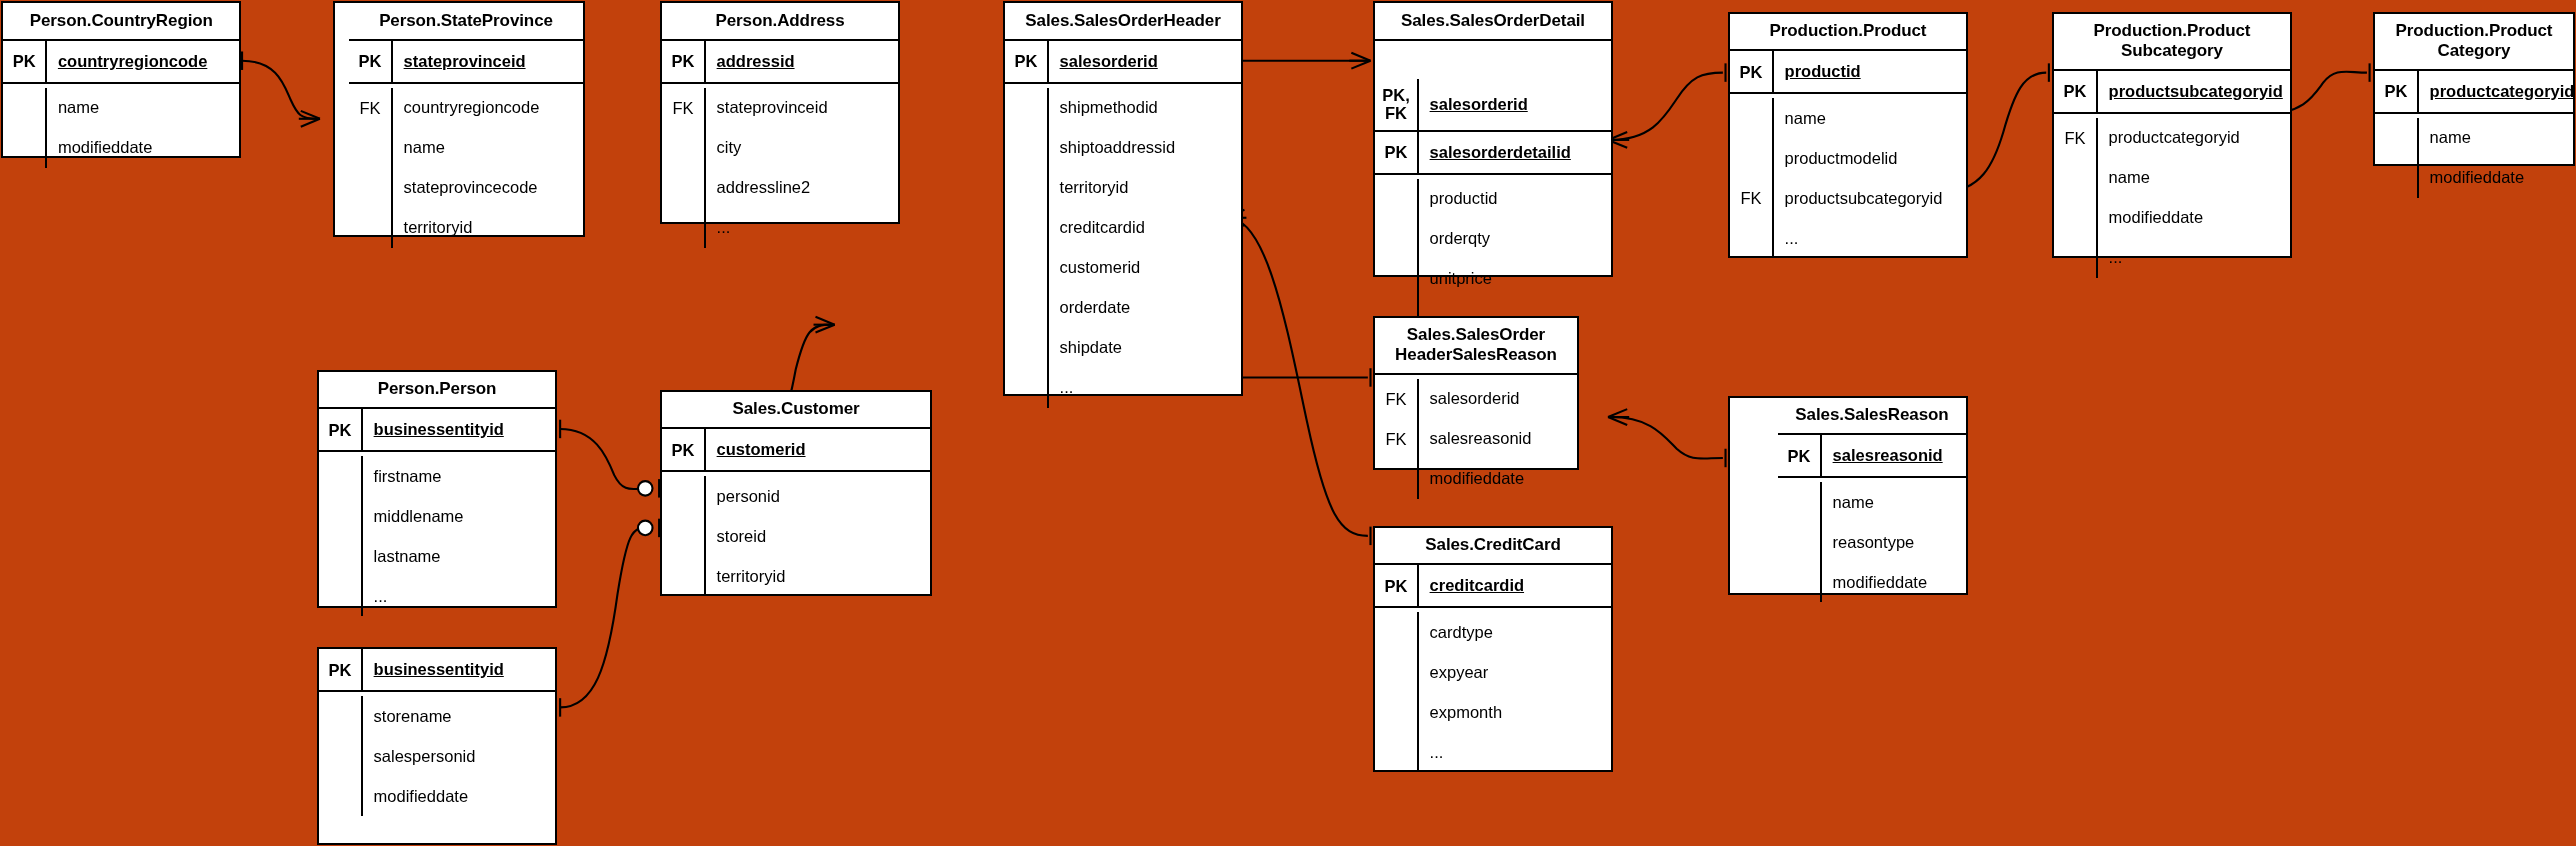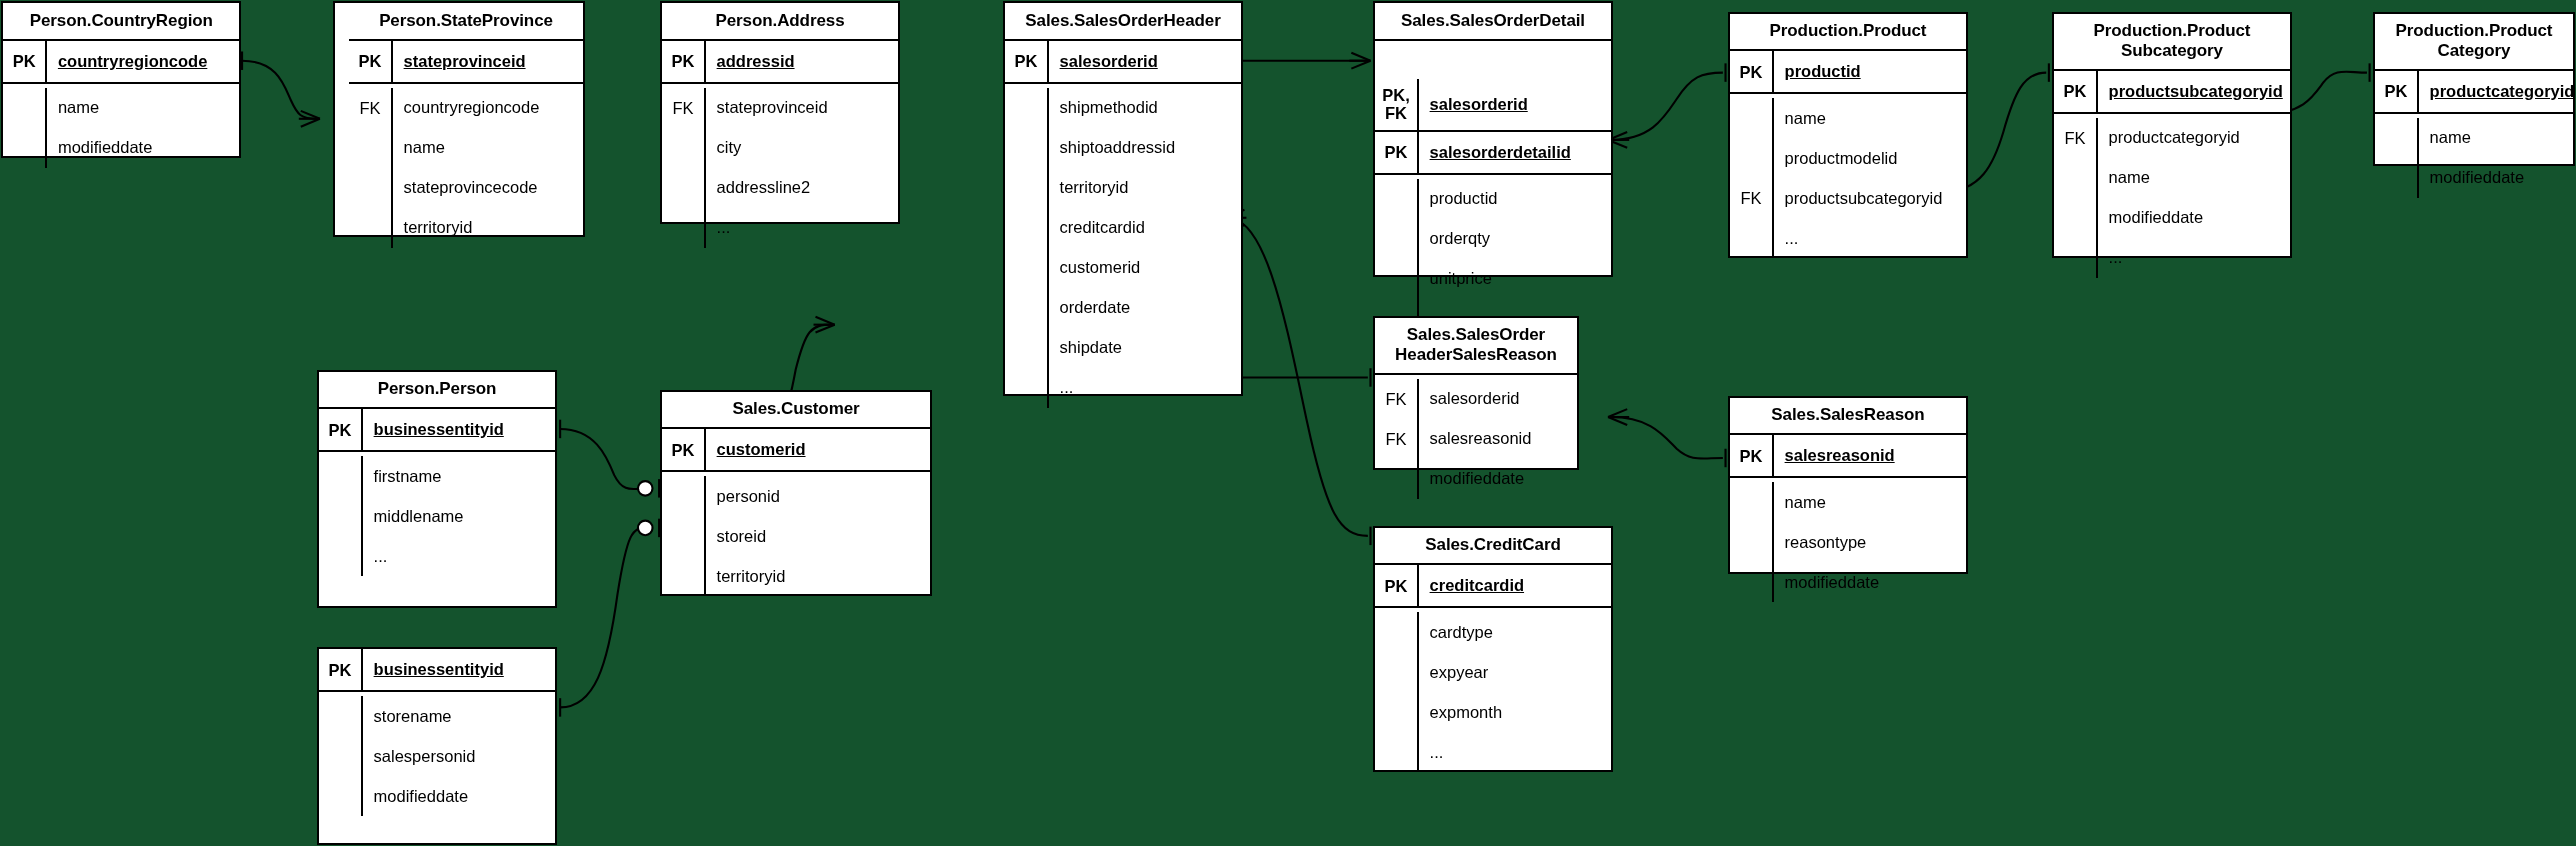--- a/index.html
+++ b/index.html
@@ -9,21 +9,21 @@
     background: #ffffff;
   }
   body {
     font-family: "Liberation Sans", sans-serif;
     color: #000000;
   }
   #canvas {
     position: relative;
     width: 2576px;
     height: 846px;
-    background: #14532d;
+    background: #c2410c;
     overflow: hidden;
   }
   #edges {
     position: absolute;
     left: 0;
     top: 0;
     width: 2576px;
     height: 846px;
     pointer-events: none;
   }
@@ -452,20 +452,24 @@
       <div class="attr-row">
         <div class="attr-key"></div>
         <div class="attr-name">firstname</div>
       </div>
       <div class="attr-row">
         <div class="attr-key"></div>
         <div class="attr-name">middlename</div>
       </div>
       <div class="attr-row">
         <div class="attr-key"></div>
+        <div class="attr-name">lastname</div>
+      </div>
+      <div class="attr-row">
+        <div class="attr-key"></div>
         <div class="attr-name">...</div>
       </div>
     </div>
   </div>
 
   <div class="entity" style="left:660px; top:390px; width:272px; height:206px;">
     <div class="entity-title">Sales.Customer</div>
     <div class="attr-group grp-pk">
       <div class="attr-row">
         <div class="attr-key bold">PK</div>
@@ -525,21 +529,21 @@
         <div class="attr-key">FK</div>
         <div class="attr-name">salesreasonid</div>
       </div>
       <div class="attr-row">
         <div class="attr-key"></div>
         <div class="attr-name">modifieddate</div>
       </div>
     </div>
   </div>
 
-  <div class="entity" style="left:1728px; top:396px; width:240px; height:178px;">
+  <div class="entity" style="left:1728px; top:396px; width:240px; height:199px;padding-left:48px;">
     <div class="entity-title">Sales.SalesReason</div>
     <div class="attr-group grp-pk">
       <div class="attr-row">
         <div class="attr-key bold">PK</div>
         <div class="attr-name pk">salesreasonid</div>
       </div>
     </div>
     <div class="attr-group grp-attrs">
       <div class="attr-row">
         <div class="attr-key"></div>

